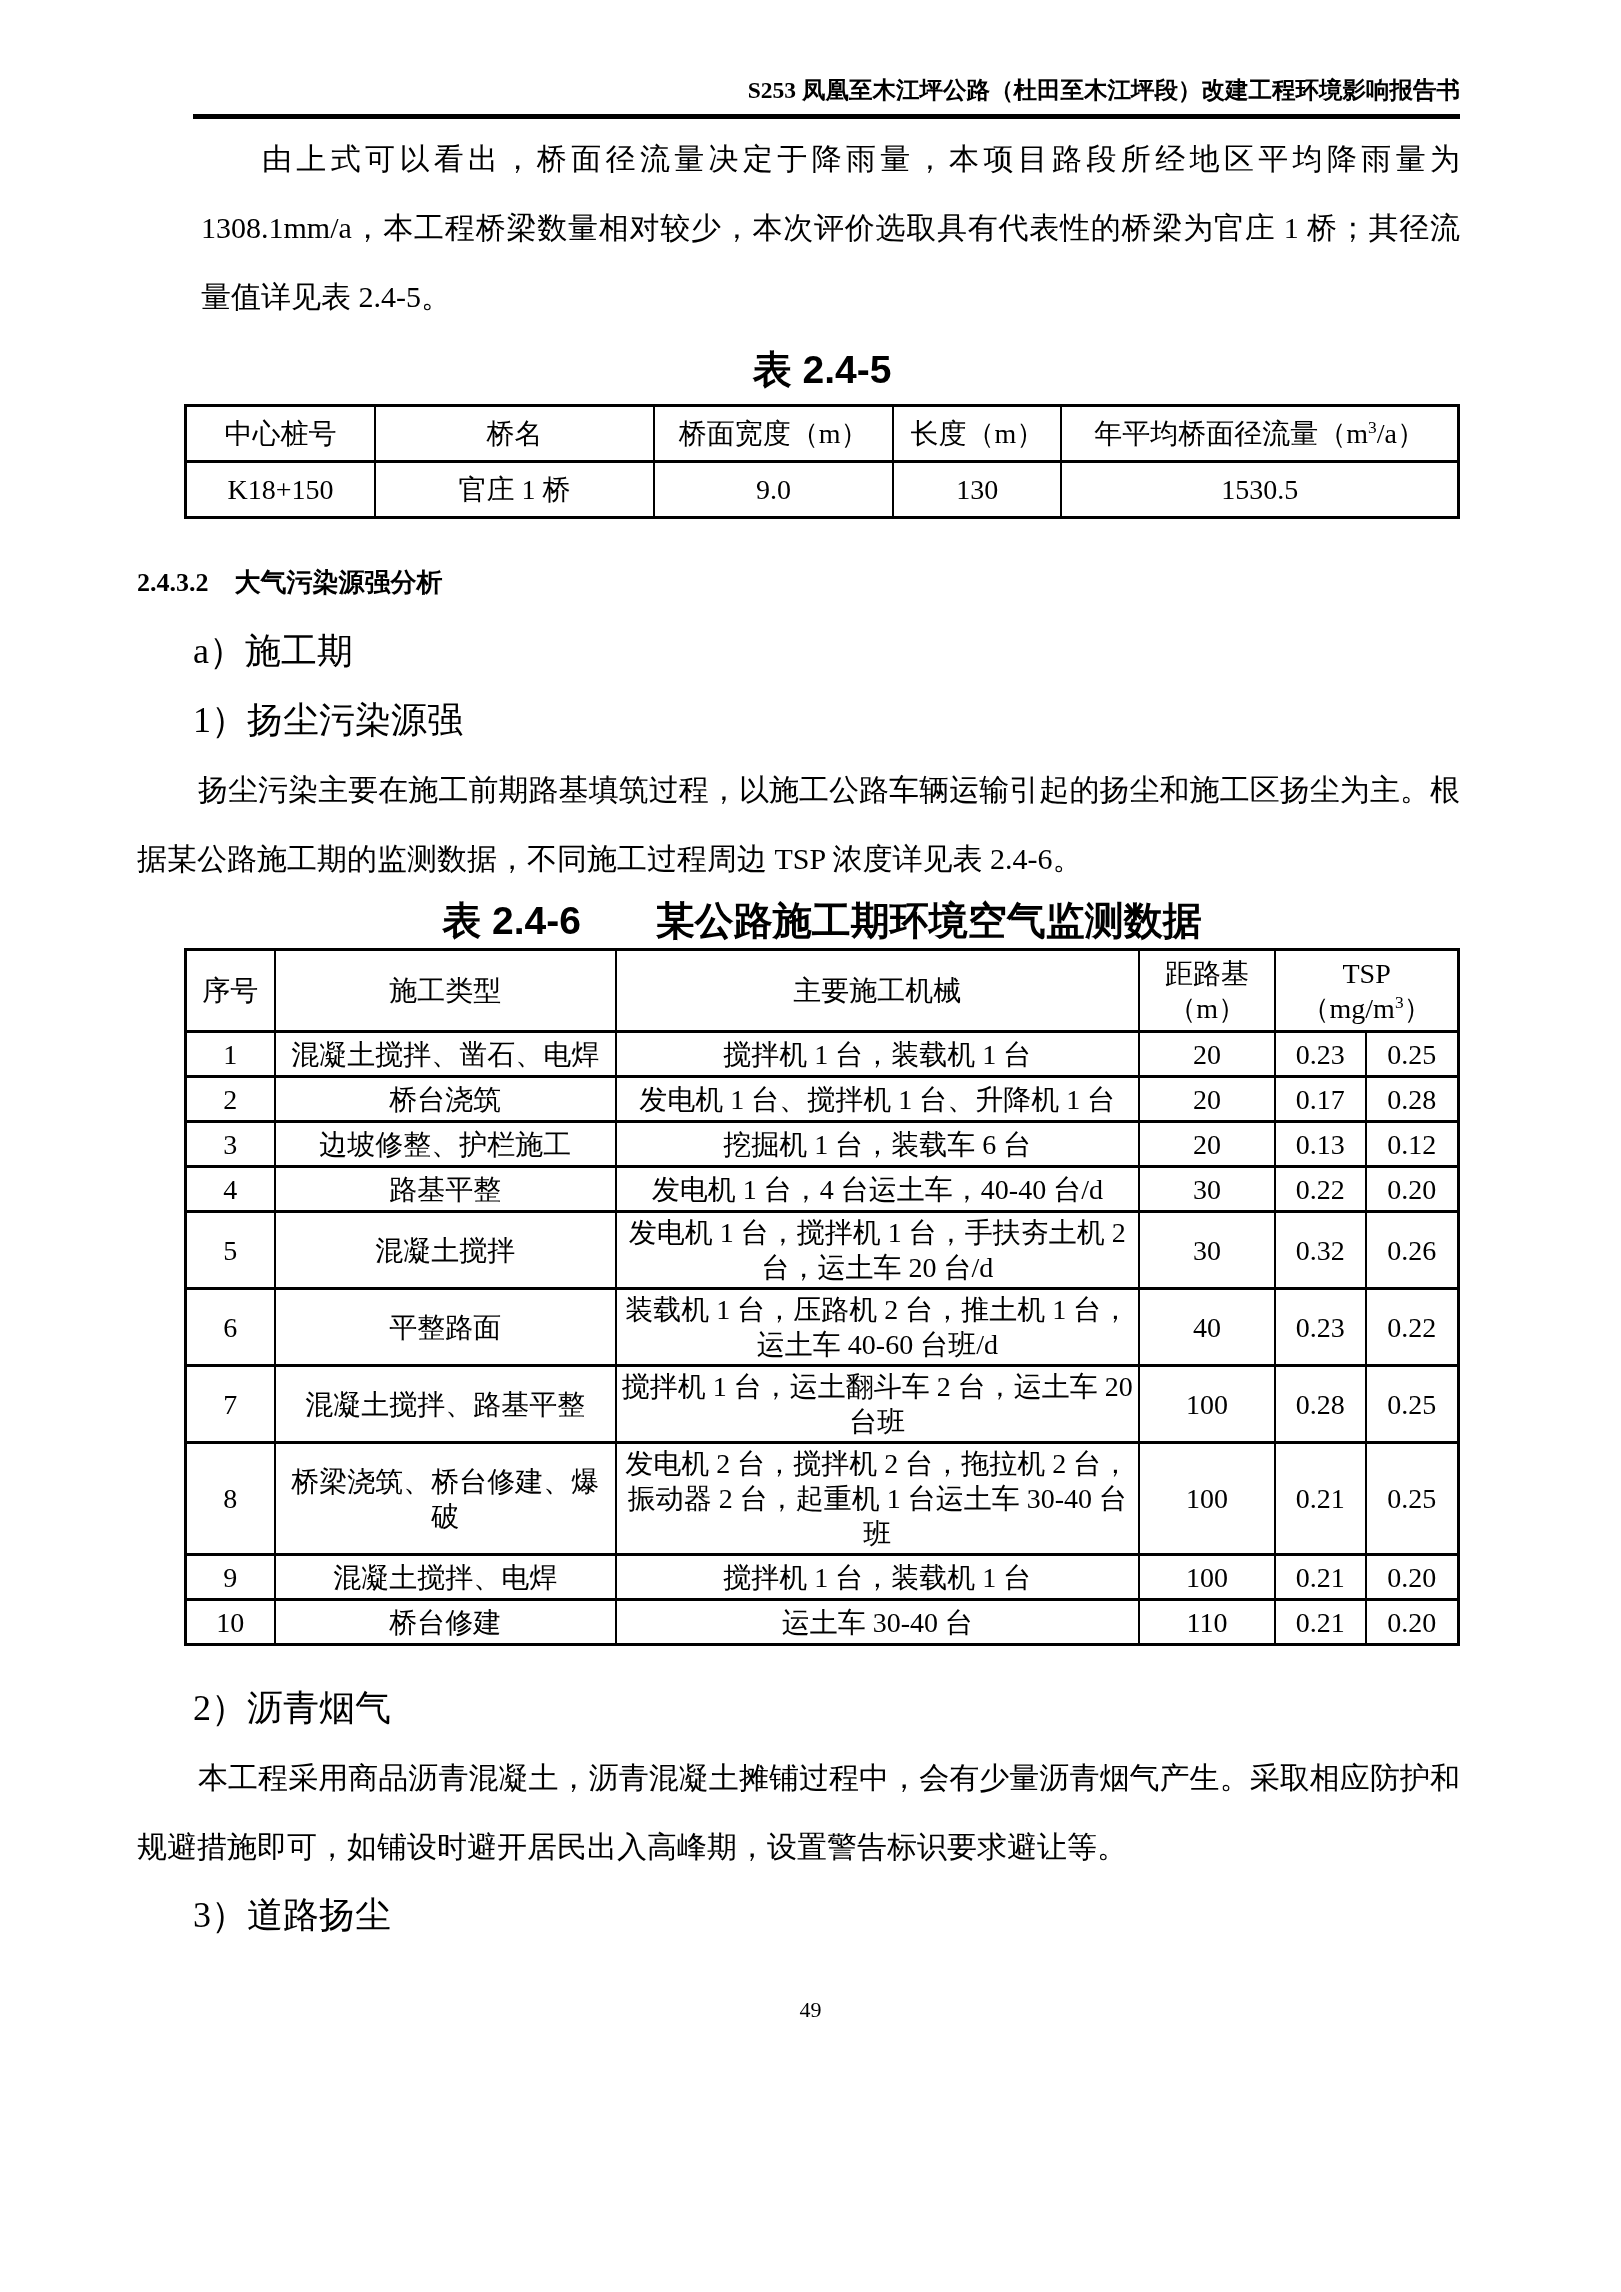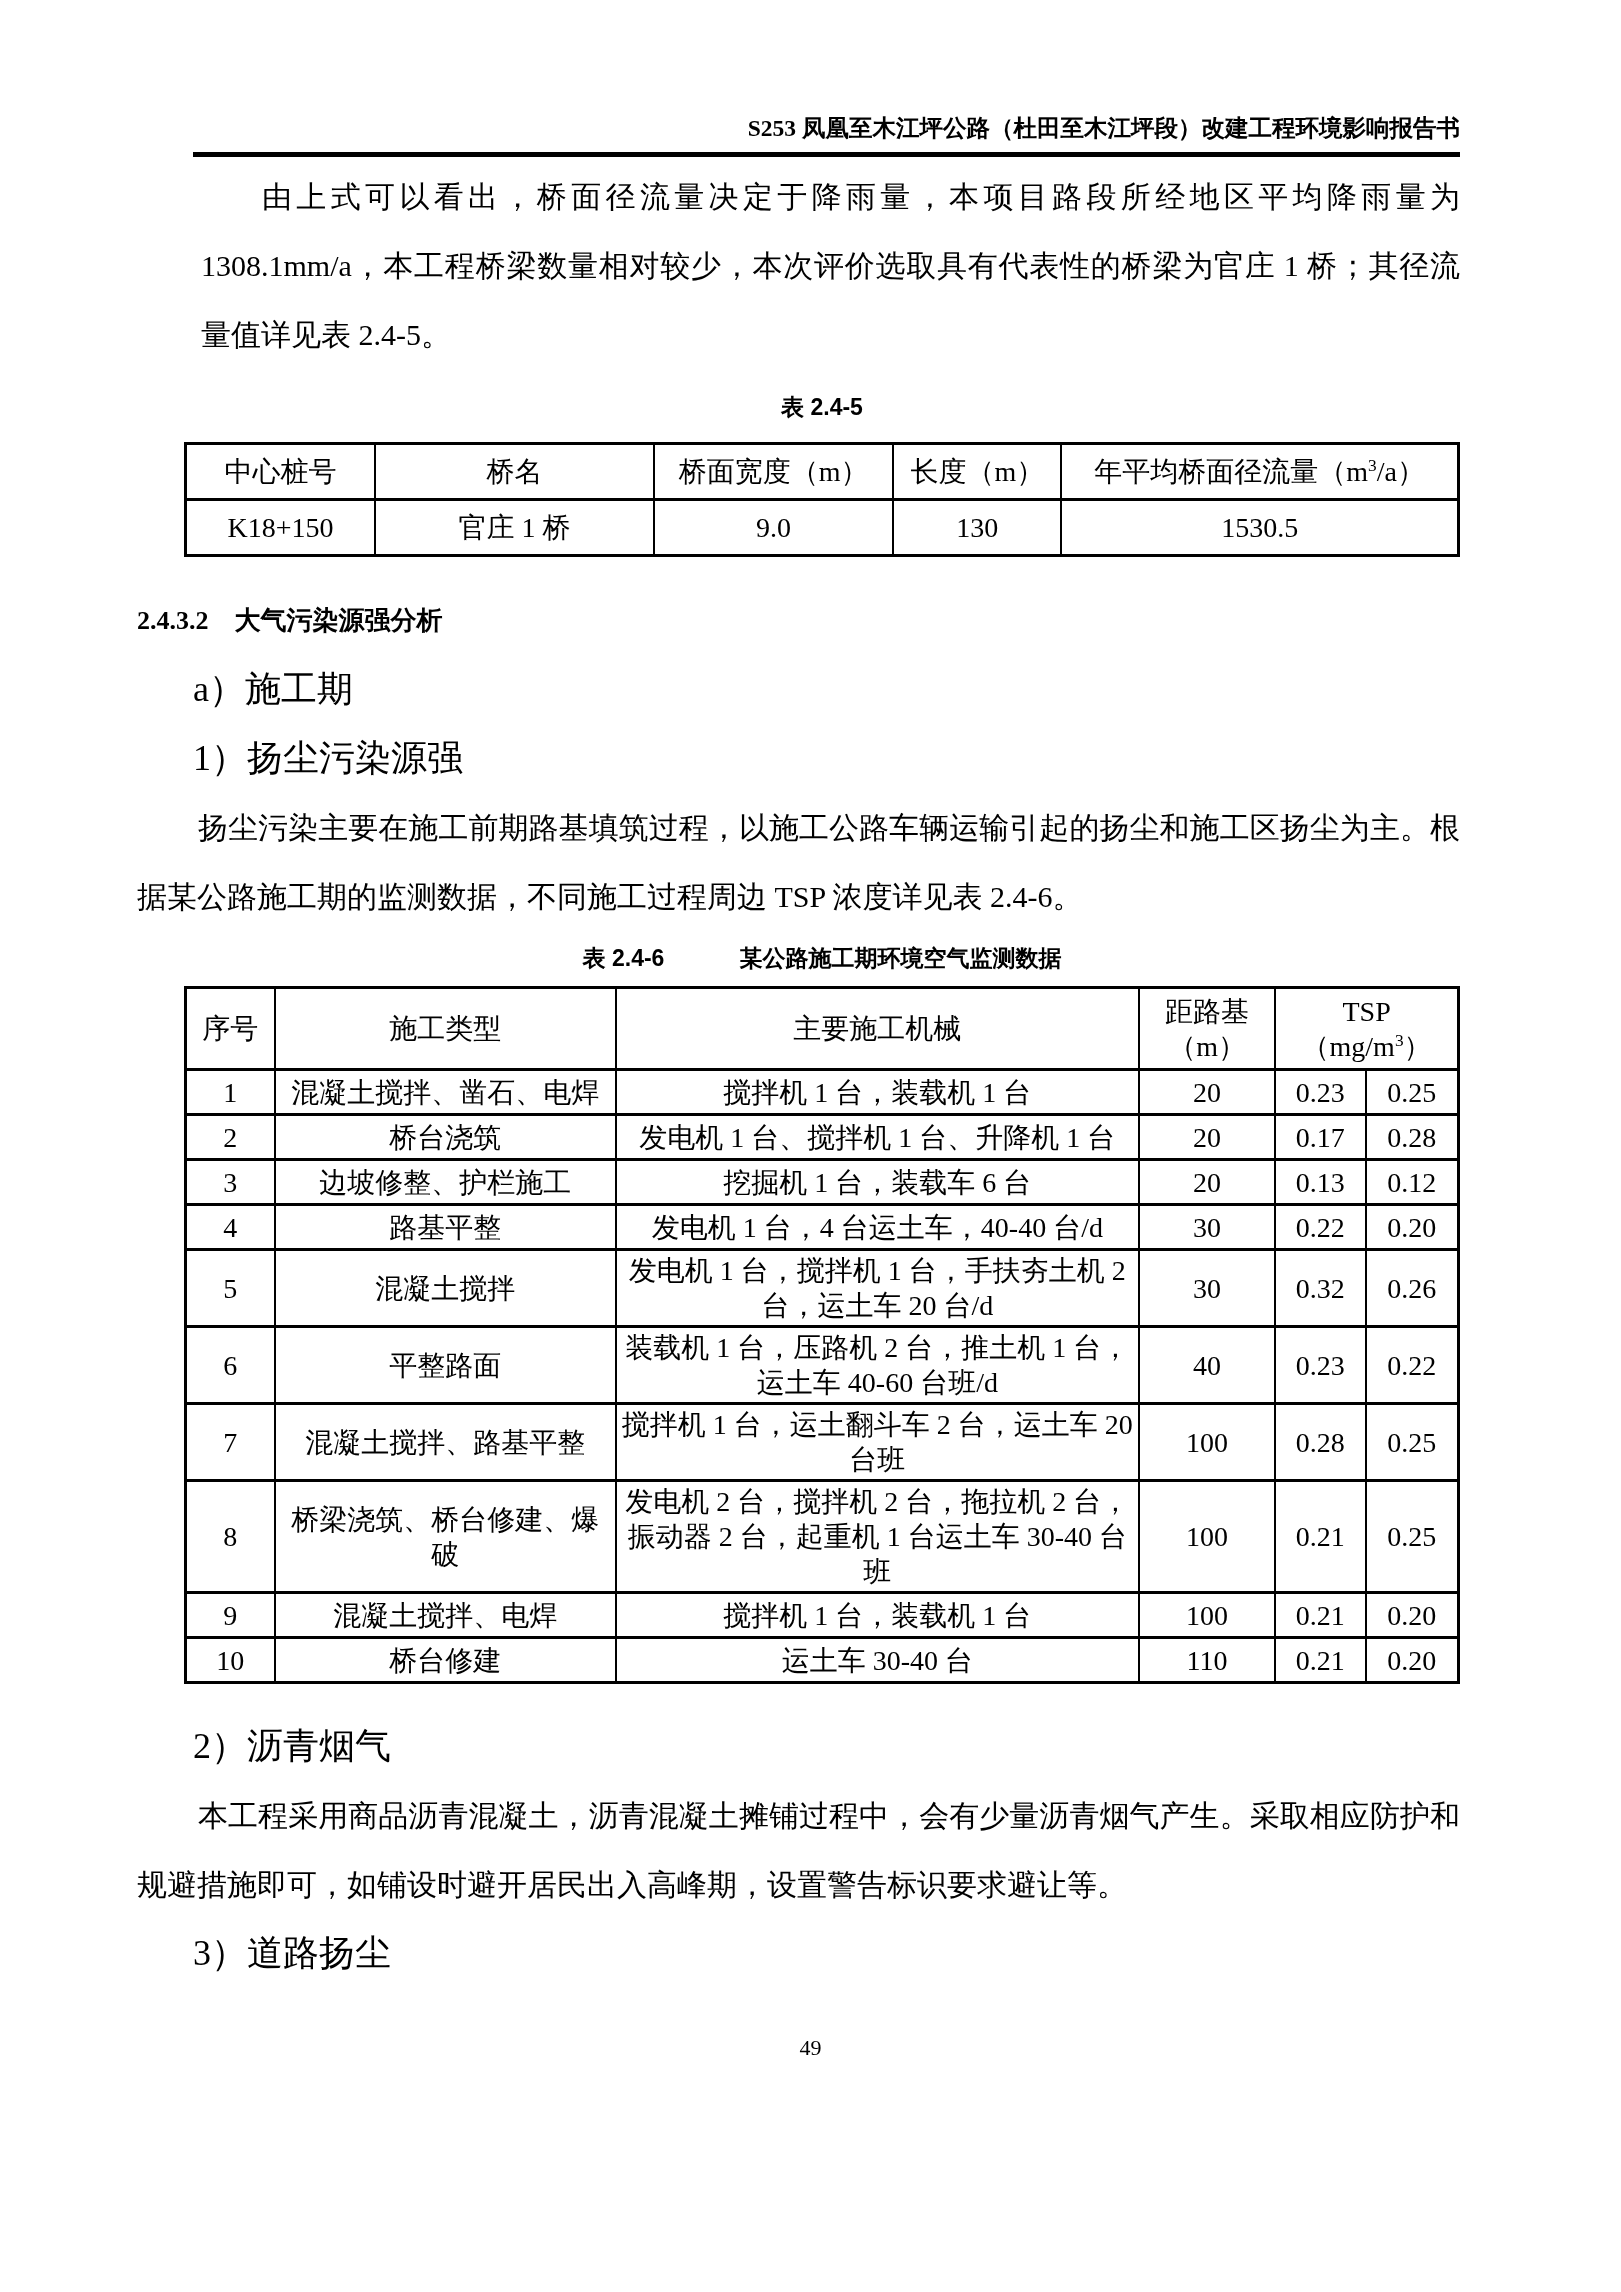--- a/index.html
+++ b/index.html
@@ -9,21 +9,21 @@
     margin:0 auto;
     background:#ffffff;
     color:#000;
     font-family:"Liberation Serif","DejaVu Serif",serif;
     overflow:hidden;
   }
   .content{margin:0 161px 0 137px;}
 
   
   .header-text{
-    padding-top:114px;
+    padding-top:76px;
     text-align:right;
     font-size:23.5px;
     line-height:29px;
     font-weight:bold;
   }
   .header-rule{
     margin-top:8.8px;
     margin-left:56px;
     height:4.9px;
     background:#000;
@@ -56,21 +56,21 @@
 
   
   .tbl-title{
     margin-left:47px;
     width:1276px;
     display:flex;
     justify-content:center;
     gap:75px;
     font-family:"Liberation Sans","DejaVu Sans",sans-serif;
     font-weight:bold;
-    font-size:23px;
+    font-size:39px;
     line-height:55px;
   }
   .tbl-title-245{margin-top:11.8px;}
   .tbl-title-246{margin-top:0;}
 
   
   table.dtable{
     margin-left:47px;
     width:1276px;
     border-collapse:collapse;

